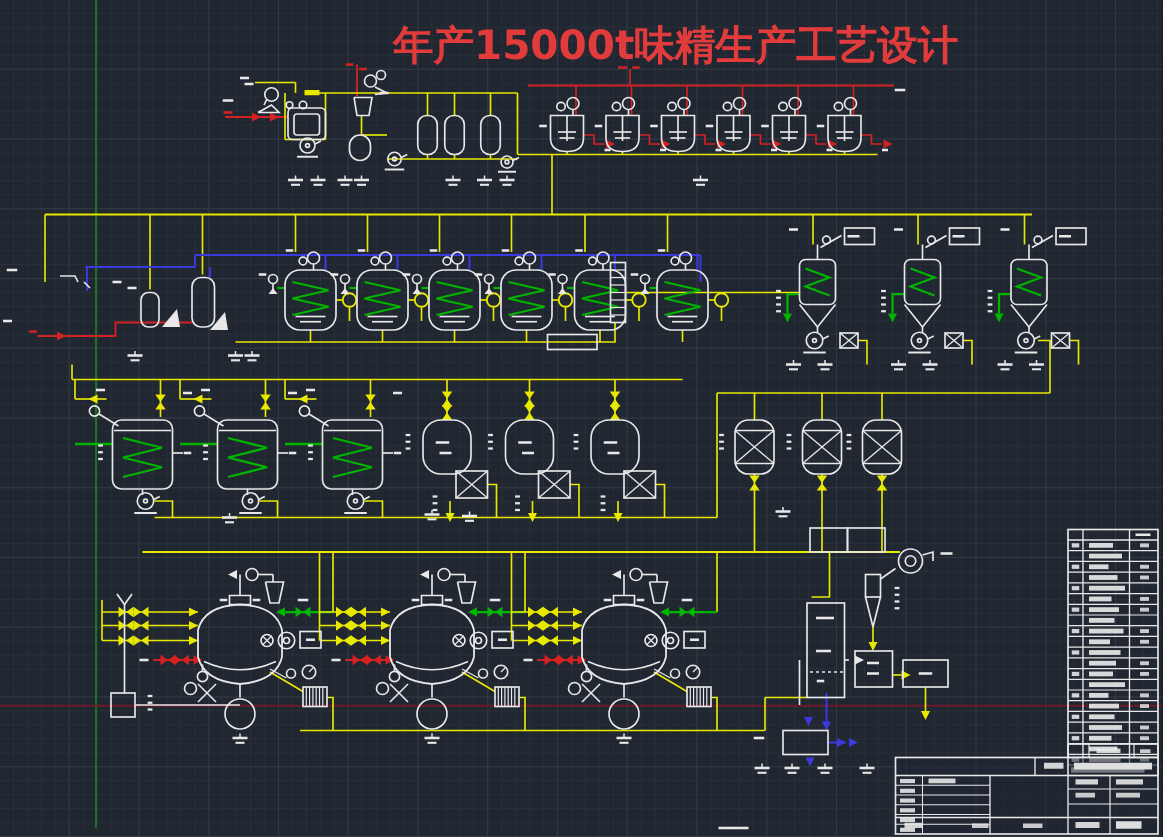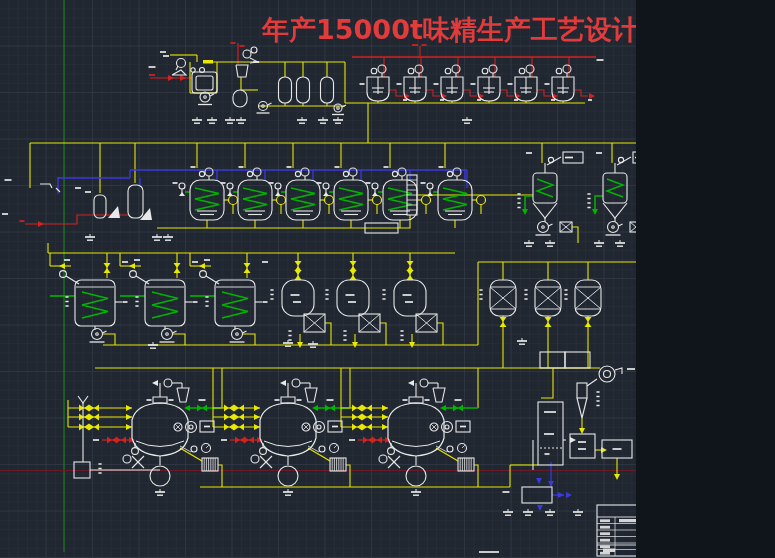--- a/index.html
+++ b/index.html
@@ -1,16 +1,16 @@
 <!DOCTYPE html>
 <html><head>
 <meta charset="utf-8">
 <style>
   html,body{margin:0;padding:0;background:#10141b;}
-  #stage{position:relative;width:636px;height:558px;overflow:hidden;
+  #stage{position:relative;width:775px;height:558px;overflow:hidden;
          font-family:"DejaVu Sans","Liberation Sans",sans-serif;}
   svg{display:block;}
   text{font-family:"DejaVu Sans","Liberation Sans",sans-serif;}
 </style>
 </head>
 <body>
 
 <div id="stage">
 <svg id="cad" width="775" height="558" viewBox="0 0 775 558">
   <defs>

